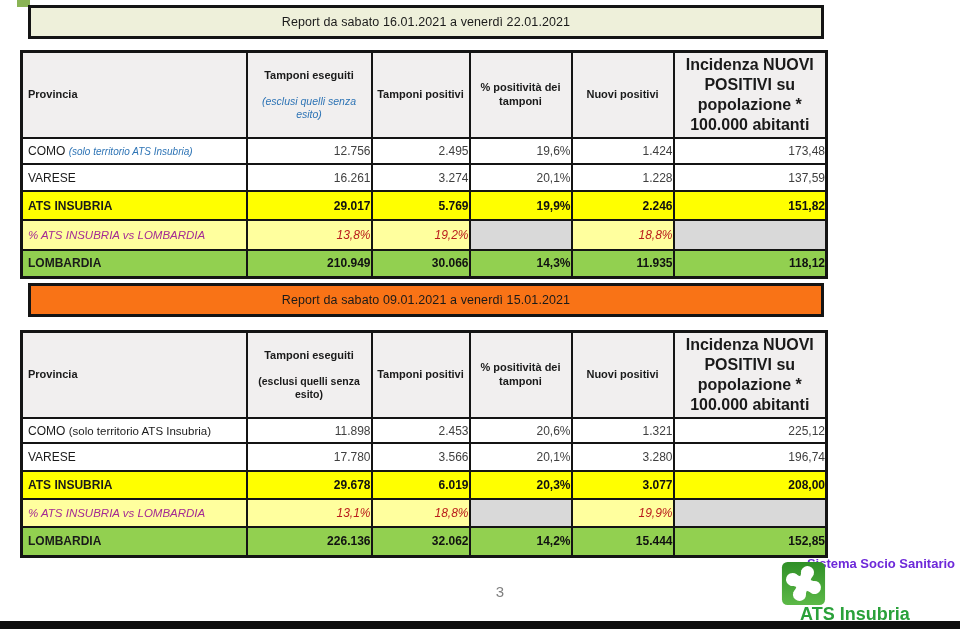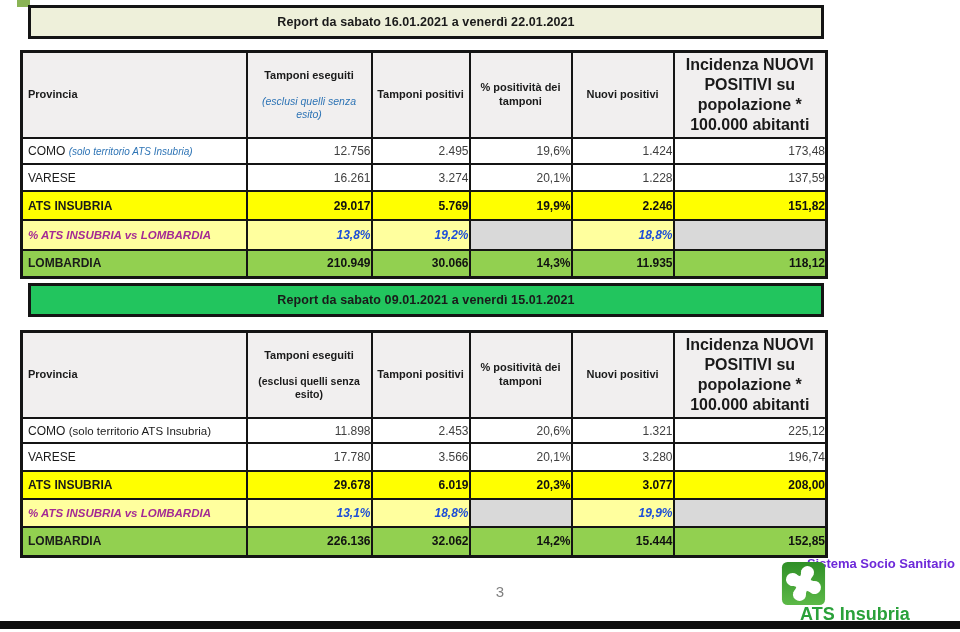--- a/index.html
+++ b/index.html
@@ -4,24 +4,24 @@
 <style>
   html,body { margin:0; padding:0; }
   body {
     width:960px; height:632px; position:relative; overflow:hidden;
     background:#ffffff; font-family:"Liberation Sans", sans-serif;
   }
   .banner {
     position:absolute; left:28px; width:796px; height:34px;
     border:3px solid #141414; box-sizing:border-box;
     display:flex; align-items:center; justify-content:center;
-    font-size:12.5px; font-weight:bold; color:#1a1a1a; letter-spacing:.1px;
+    font-size:12.5px; font-weight:normal; color:#1a1a1a; letter-spacing:.1px;
   }
   #banner-1 { top:5px;  background:#eef0da; }
-  #banner-2 { top:283px; background:#22c55e; }
+  #banner-2 { top:283px; background:#f97316; }
 
   table.rpt {
     position:absolute; left:20px; width:805px;
     border-collapse:collapse; table-layout:fixed;
     border:3px solid #141414;
   }
   #table-1 { top:50px; }
   #table-2 { top:330px; }
   .rpt th, .rpt td { border:2px solid #141414; box-sizing:border-box; padding:0; }
   .rpt thead th { background:#f1efef; font-size:11px; font-weight:bold; color:#1a1a1a; text-align:center; line-height:1.25; padding:2px 3px; }
@@ -31,23 +31,23 @@
   .hdr-note.note-blue { color:#2e74b5; font-style:italic; font-weight:normal; }
 
   td.lbl { text-align:left; padding-left:5px; font-size:12px; color:#1a1a1a; white-space:nowrap; }
   td.num { text-align:right; font-size:12px; color:#3f3f3f; }
   .inline-note { font-size:10px; }
   .inline-note.note-blue { color:#2e74b5; font-style:italic; }
   .inline-note.note-plain { font-size:11.5px; color:#1a1a1a; }
 
   tr.row-total td { background:#ffff00; font-weight:bold; }
   tr.row-total td.num, tr.row-region td.num { color:#111; }
-  tr.row-pct td { background:#ffff9e; font-style:italic; font-weight:bold; }
+  tr.row-pct td { background:#ffff9e; font-style:italic; font-weight:normal; }
   tr.row-pct td.lbl { color:#a42a94; font-size:11.5px; }
-  tr.row-pct td.num { color:#1d4ed8; }
+  tr.row-pct td.num { color:#b91c1c; }
   tr.row-pct td.cell-grey { background:#d9d9d9; }
   tr.row-region td { background:#92d050; font-weight:bold; }
 
   #page-number {
     position:absolute; left:460px; top:583px; width:80px; text-align:center;
     font-size:15px; color:#808080;
   }
   #brand { position:absolute; right:0; top:540px; width:230px; height:84px; }
   #brand-sistema {
     position:absolute; right:5px; top:16px; font-size:13px; font-weight:bold; color:#6d28d9;

